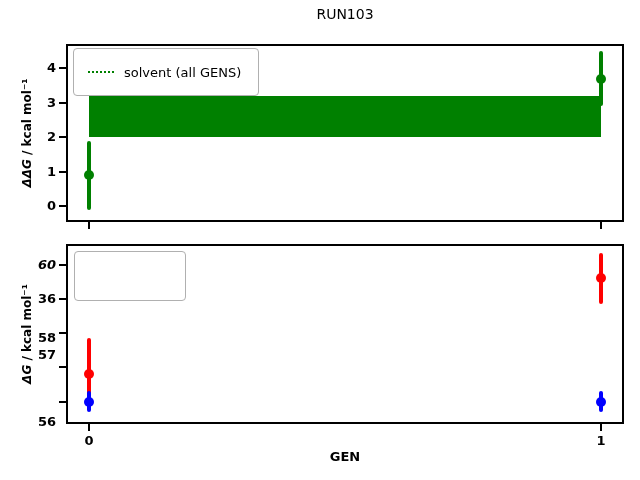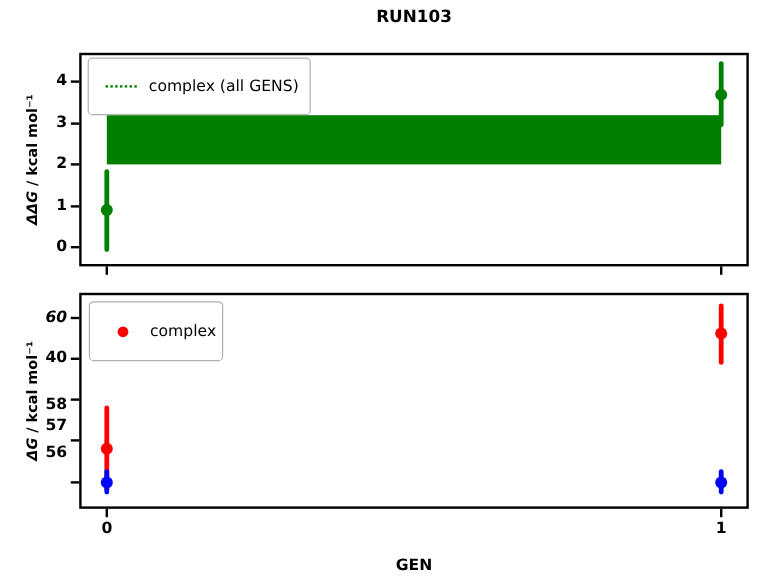--- a/index.html
+++ b/index.html
@@ -3,33 +3,33 @@
 <meta charset="utf-8">
 <style>
   html,body{margin:0;padding:0;background:#ffffff;}
   #figure{
     position:relative;width:640px;height:480px;background:#ffffff;
     font-family:"DejaVu Sans","Liberation Sans",sans-serif;color:#000;
     overflow:hidden;
   }
   .title{
     position:absolute;left:66px;top:6px;width:558px;text-align:center;
-    font-size:14px;font-weight:bold;
+    font-size:14px;font-weight:normal;
   }
   .axes{position:absolute;border:2px solid #000;box-sizing:border-box;background:transparent;}
   #axes-0{left:66px;top:44px;width:558px;height:178px;}
   #axes-1{left:66px;top:244px;width:558px;height:180px;}
   .ylabel-wrap{position:absolute;width:26px;display:flex;align-items:center;justify-content:center;}
   #ylabel-0{left:14px;top:44px;height:178px;}
   #ylabel-1{left:14px;top:244px;height:180px;}
   .ylabel{transform:rotate(-90deg);white-space:nowrap;font-size:12px;font-weight:bold;}
   .ylabel i{font-style:italic;}
   .xlabel{
     position:absolute;left:66px;top:449px;width:558px;text-align:center;
-    font-size:13px;font-weight:bold;margin-top:15px;
+    font-size:13px;font-weight:bold;
   }
   .ytick{position:absolute;height:2px;width:7px;background:#000;}
   .yticklabel{position:absolute;width:30px;text-align:right;font-size:13px;font-weight:bold;line-height:16px;}
   .xtick{position:absolute;width:2px;height:7px;background:#000;}
   .xticklabel{position:absolute;width:30px;text-align:center;font-size:13px;font-weight:bold;}
   .band{position:absolute;}
   .centerline{position:absolute;height:0;border-top:2px dotted #008000;}
   .errbar{position:absolute;width:4px;border-radius:2px;}
   .marker{position:absolute;width:10px;height:10px;border-radius:50%;}
   .legend{
@@ -63,27 +63,27 @@
       <div class="yticklabel" style="left: 26px; top: 60.1942px;">4</div>
       <div class="xtick" style="left: 88.0367px; top: 222px;"></div>
       <div class="xtick" style="left: 599.963px; top: 222px;"></div>
       <div class="centerline" style="left: 89.0367px; top: 115.583px; width: 511.927px; border-top-color: rgb(0, 128, 0);"></div>
       <div class="band" style="left: 89.0367px; top: 95.8447px; width: 511.927px; height: 41.4757px; background: rgb(0, 128, 0);"></div>
       <div class="errbar" style="left: 87.0367px; top: 140.777px; height: 69.1262px; background: rgb(0, 128, 0);"></div>
       <div class="marker" style="left: 84.0367px; top: 170.34px; background: rgb(0, 128, 0);"></div>
       <div class="errbar" style="left: 598.963px; top: 50.9126px; height: 55.301px; background: rgb(0, 128, 0);"></div>
       <div class="marker" style="left: 595.963px; top: 73.5631px; background: rgb(0, 128, 0);"></div>
       <div class="ytick" style="left: 59px; top: 400.714px;"></div>
-      <div class="yticklabel" style="left: 26px; top: 370px;">56</div>
+      <div class="yticklabel" style="left: 26px; top: 414px;">56</div>
       <div class="ytick" style="left: 59px; top: 366.429px;"></div>
       <div class="yticklabel" style="left: 26px; top: 347px;">57</div>
       <div class="ytick" style="left: 59px; top: 332.143px;"></div>
       <div class="yticklabel" style="left: 26px; top: 330px;">58</div>
       <div class="ytick" style="left: 59px; top: 297.857px;"></div>
-      <div class="yticklabel" style="left: 26px; top: 290.857px;">40</div>
+      <div class="yticklabel" style="left: 26px; top: 290.857px;">36</div>
       <div class="ytick" style="left: 59px; top: 263.571px;"></div>
       <div class="yticklabel" style="left: 26px; top: 256.571px; font-style: italic;">60</div>
       <div class="xtick" style="left: 88.0367px; top: 424px;"></div>
       <div class="xticklabel" style="left: 74.0367px; top: 433px;">0</div>
       <div class="xtick" style="left: 599.963px; top: 424px;"></div>
       <div class="xticklabel" style="left: 585.963px; top: 433px;">1</div>
       <div class="errbar" style="left: 87.0367px; top: 338.286px; height: 72px; background: rgb(255, 0, 0);"></div>
       <div class="marker" style="left: 84.0367px; top: 369.286px; background: rgb(255, 0, 0);"></div>
       <div class="errbar" style="left: 598.963px; top: 252.571px; height: 51.4286px; background: rgb(255, 0, 0);"></div>
       <div class="marker" style="left: 595.963px; top: 273.286px; background: rgb(255, 0, 0);"></div>
@@ -103,25 +103,19 @@
     <span class="ylabel"><i>ΔG</i><span> / kcal mol⁻¹</span></span>
   </div>
 
   <div class="xlabel">GEN</div>
 
   <div class="legend" id="legend-0">
     <div class="legend-item">
       <span class="glyph">
           <span class="dotline" style="border-top-color: rgb(0, 128, 0);"></span>
         </span>
-      <span class="legend-label">complex (all GENS)</span>
+      <span class="legend-label">solvent (all GENS)</span>
     </div>
   </div>
 
   <div class="legend" id="legend-1">
-    <div class="legend-item">
-      <span class="glyph">
-          <span class="dot" style="background: rgb(255, 0, 0);"></span>
-        </span>
-      <span class="legend-label">complex</span>
-    </div>
   </div>
 </div>
 
 </body></html>

